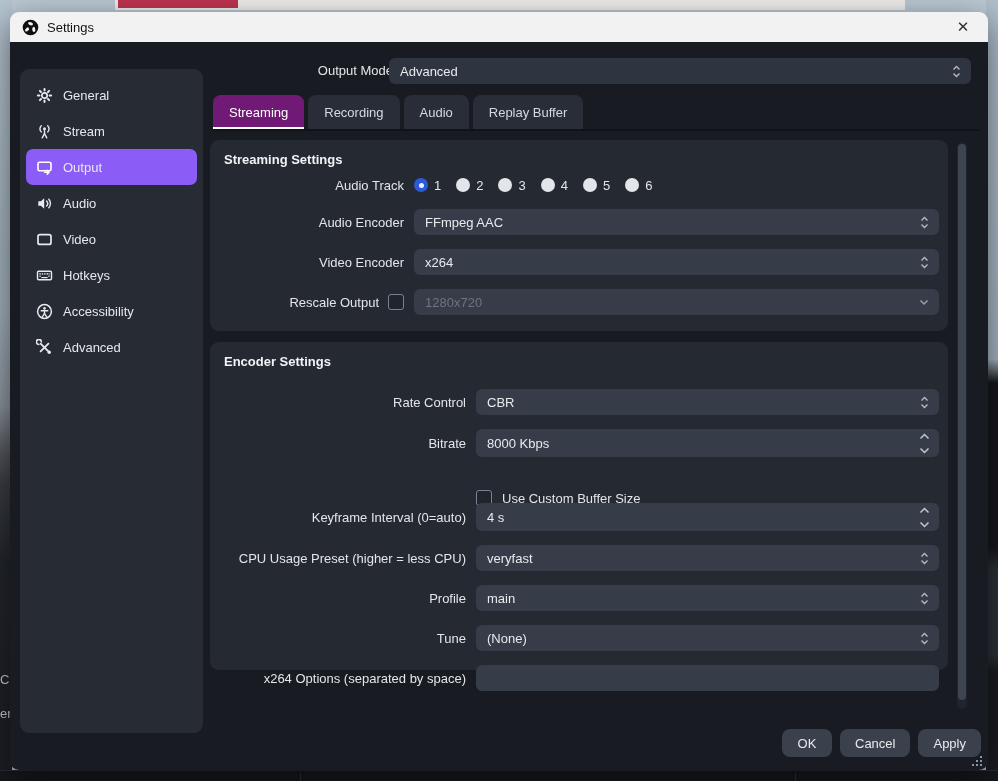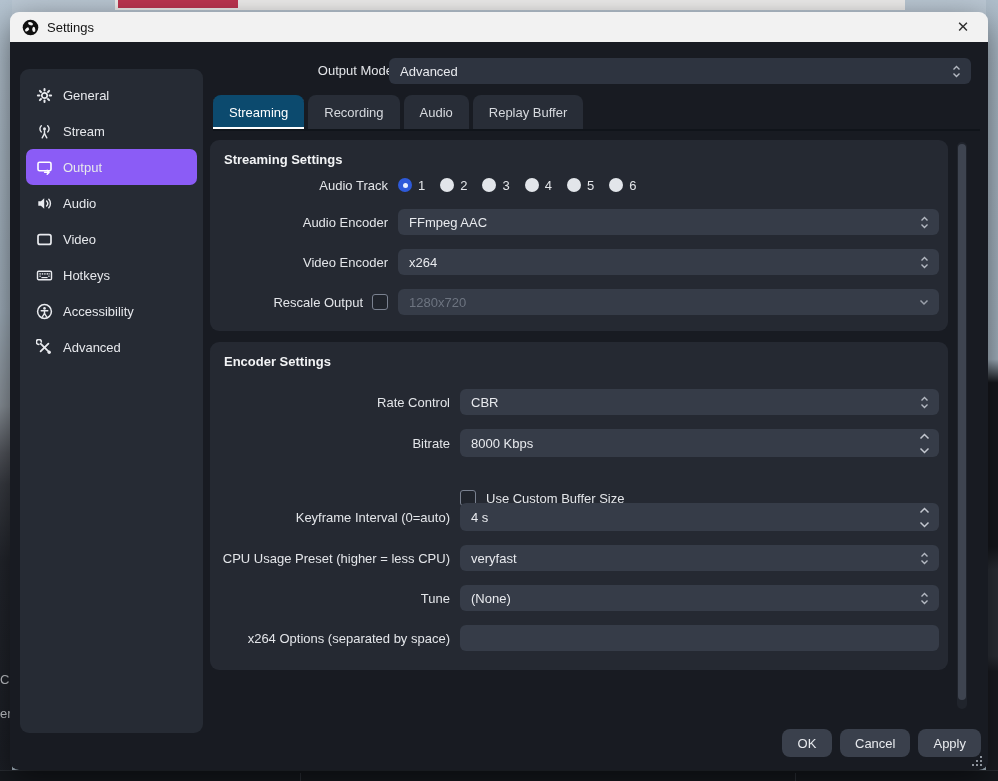--- a/index.html
+++ b/index.html
@@ -38,30 +38,30 @@
   
   .om-row { position:absolute; left:0; top:16px; width:978px; height:26px; }
   .om-label { position:absolute; right:595px; top:0; line-height:26px; }
   .om-combo { position:absolute; left:379px; top:0; width:582px; }
 
   
   .tabbar { position:absolute; left:203px; top:53px; width:767px; height:36px;
             display:flex; gap:4px; border-bottom:2px solid #10141a; }
   .tab { height:34px; padding:0 16px; display:flex; align-items:center; background:#282d37;
          border-radius:8px 8px 0 0; color:#d6d9de; }
-  .tab.active { background:#0c4a6e; color:#fff; box-shadow:inset 0 -2px 0 #ffffff; }
+  .tab.active { background:#701a75; color:#fff; box-shadow:inset 0 -2px 0 #ffffff; }
 
   
   .panel { position:absolute; left:200px; width:738px; background:#252932; border-radius:9px; }
   .panel.streaming { top:98px; height:191px; }
   .panel.encoder { top:300px; height:328px; }
   .panel-title { font-weight:bold; font-size:13px; color:#f2f3f5; margin:12px 0 8px 14px; }
   .rows { display:flex; flex-direction:column; gap:14px; padding:0 9px 0 0; }
   .row { display:flex; align-items:center; }
-  .row-label { text-align:right; margin-right:10px; color:#e3e5e9; flex:0 0 auto; }
+  .row-label { text-align:right; margin-right:10px; color:#e3e5e9; flex:0 0 auto;margin-left:16px; }
   .streaming .row-label { width:178px; }
   .encoder .row-label { width:240px; }
   .row-ctl { flex:1; display:flex; align-items:center; }
 
   
   .combo, .spinbox, .textfield { flex:1; display:flex; align-items:center; background:#363c48;
           border-radius:6px; height:26px; padding:0 6px 0 11px; color:#e8eaee; }
   .spinbox { height:28px; }
   .combo .val, .spinbox .val { flex:1; overflow:hidden; white-space:nowrap; }
   .combo.disabled .val { color:#6d7480; }
@@ -399,20 +399,36 @@
                     <path d="M1.5 4.5L4.5 1.5 7.5 4.5" fill="none" stroke="#b4b9c2" stroke-width="1.4"></path>
                   </svg>
                   <svg width="9" height="6" viewBox="0 0 9 6">
                     <path d="M1.5 1.5L4.5 4.5 7.5 1.5" fill="none" stroke="#b4b9c2" stroke-width="1.4"></path>
                   </svg>
                 </span>
           </div>
             </div>
         </div>
         <div class="row">
+          <span class="row-label">Profile</span>
+          <div class="row-ctl">
+              <div class="combo">
+            <span class="val">main</span>
+            <span class="arrows">
+                  <svg width="9" height="6" viewBox="0 0 9 6">
+                    <path d="M1.5 4.5L4.5 1.5 7.5 4.5" fill="none" stroke="#b4b9c2" stroke-width="1.4"></path>
+                  </svg>
+                  <svg width="9" height="6" viewBox="0 0 9 6">
+                    <path d="M1.5 1.5L4.5 4.5 7.5 1.5" fill="none" stroke="#b4b9c2" stroke-width="1.4"></path>
+                  </svg>
+                </span>
+          </div>
+            </div>
+        </div>
+        <div class="row">
           <span class="row-label">Tune</span>
           <div class="row-ctl">
               <div class="combo">
             <span class="val">(None)</span>
             <span class="arrows">
                   <svg width="9" height="6" viewBox="0 0 9 6">
                     <path d="M1.5 4.5L4.5 1.5 7.5 4.5" fill="none" stroke="#b4b9c2" stroke-width="1.4"></path>
                   </svg>
                   <svg width="9" height="6" viewBox="0 0 9 6">
                     <path d="M1.5 1.5L4.5 4.5 7.5 1.5" fill="none" stroke="#b4b9c2" stroke-width="1.4"></path>

